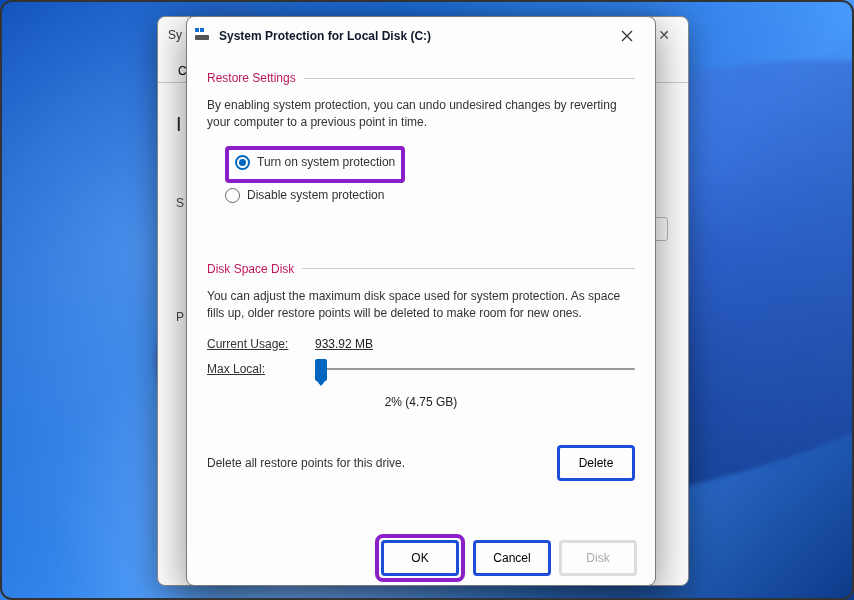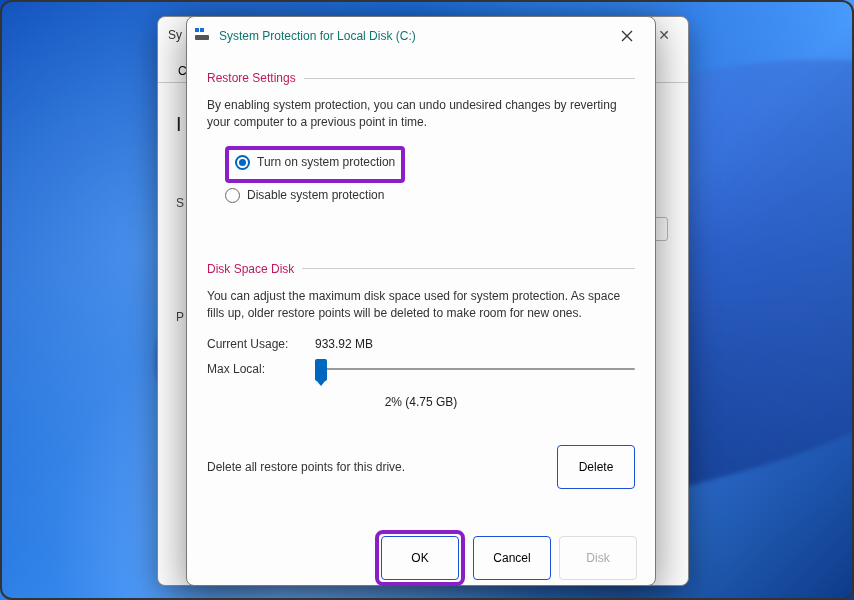--- a/index.html
+++ b/index.html
@@ -45,21 +45,21 @@
       box-shadow: 0 10px 40px rgba(0,0,0,0.45);
       display: flex; flex-direction: column;
     }
     .dlg-titlebar {
       height: 38px; display: flex; align-items: center; padding: 0 8px;
     }
     .dlg-icon { width: 16px; height: 16px; margin-right: 8px; display: inline-flex; flex-direction: column; }
     .dlg-icon .r1 { display:flex; gap:1px; margin-bottom:1px;}
     .dlg-icon .sq { width:4px; height:4px; background:#1a6dd6; }
     .dlg-icon .bar { width:14px; height:5px; background:#555; margin-top:2px; border-radius:1px;}
-    .dlg-title { flex: 1; font-size: 12px; color: #0f766e; }
+    .dlg-title { flex: 1; font-size: 12px; color: #0f172a; font-weight: bold; }
     .dlg-close { width: 40px; height: 30px; display:flex; align-items:center; justify-content:center; font-size: 15px; color: #333; cursor:pointer; }
     
     .dlg-body { flex: 1; padding: 6px 20px 0 20px; color: #333; font-size: 12px; overflow: hidden; }
     
     .group-header { display: flex; align-items: center; margin: 10px 0 12px; }
     .group-header .gh-label { color: #be185d; padding-right: 8px; }
     .group-header .gh-line { flex: 1; height: 1px; background: #ccc; }
     
     .desc { line-height: 1.45; color: #333; margin-bottom: 14px; }
     
@@ -68,41 +68,41 @@
     .radio-dot {
       width: 15px; height: 15px; border-radius: 50%; border: 1px solid #666; margin-right: 7px; display: inline-flex; align-items: center; justify-content: center; flex-shrink:0;
     }
     .radio-dot.selected { border-color: #0067c0; border-width:2px; }
     .radio-dot.selected::after { content:''; width: 7px; height: 7px; border-radius: 50%; background: #0067c0; }
     
     .highlight-box {
       border: 4px solid #8a1fc7; border-radius: 4px; padding: 4px 6px; display: inline-flex; align-items: center; width: fit-content; justify-content: center;
     }
     
-    .usage-row { display: flex; margin: 8px 0; align-items: center; }
+    .usage-row { display: flex; margin: 8px 0; align-items: center; text-decoration: underline; }
     .usage-label { width: 108px; }
     .usage-value { color: #222; }
     
     .slider-wrap { flex: 1; position: relative; height: 20px; }
     .slider-track { position:absolute; top: 9px; left: 0; right: 0; height: 2px; background: #9a9a9a; border-radius:1px;}
     .slider-thumb {
       position: absolute; top: 0; left: 2%; width: 12px; height: 22px;
       background: #0067c0; border-radius: 2px; transform: translateX(-50%);
     }
     .slider-thumb::after {
       content:''; position:absolute; bottom:-5px; left:1px; width:0; height:0;
       border-left:5px solid transparent; border-right:5px solid transparent; border-top:6px solid #0067c0;
     }
     .slider-caption { text-align: center; margin-top: 16px; color: #222; }
     
     .delete-row { display: flex; align-items: center; margin-top: 36px; }
     .delete-row .del-text { flex: 1; }
     
     .btn {
-      min-width: 78px; height: 44px; background: #fdfdfd; border: 1px solid #1d4ed8; border-radius: 4px; font-size: 12px; cursor: pointer; padding: 0 14px;
+      min-width: 78px; height: 36px; background: #fdfdfd; border: 3px solid #1d4ed8; border-radius: 4px; font-size: 12px; cursor: pointer; padding: 0 14px;
     }
     .btn.disabled { color: #aaa; border-color: #ddd; cursor: default; }
     
     .dlg-footer {
       height: 54px; display: flex; align-items: center; justify-content: flex-end; gap: 8px; padding: 0 18px;
     }
     .ok-wrap { border: 4px solid #8a1fc7; border-radius: 8px; padding: 2px; display:inline-flex; }
   </style>
 </head>
 <body>

